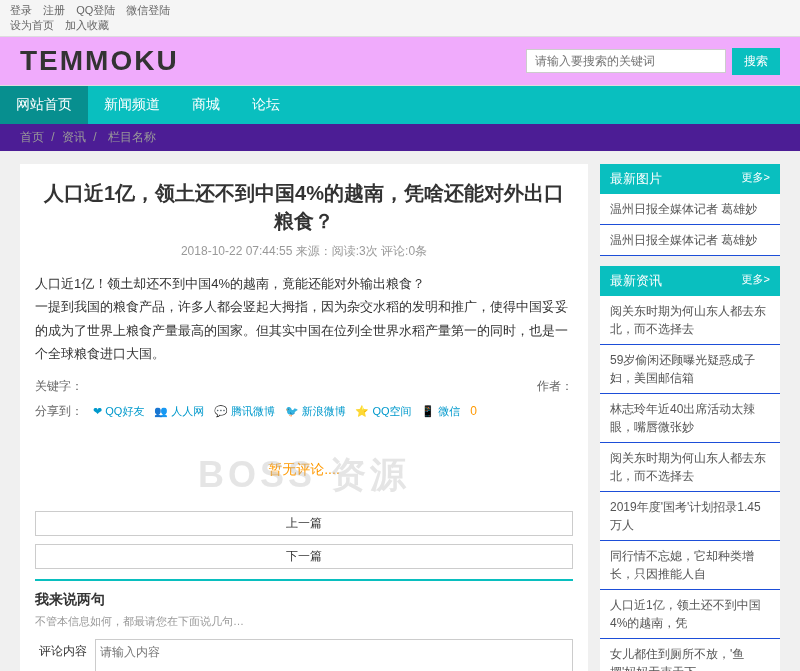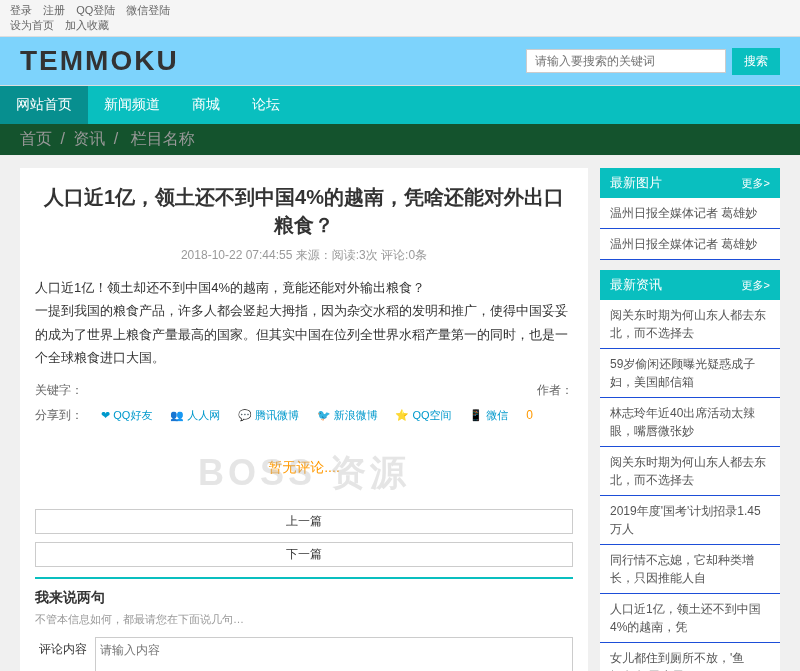--- a/index.html
+++ b/index.html
@@ -3,46 +3,46 @@
   <meta charset="utf-8">
   <style>
     * { margin: 0; padding: 0; box-sizing: border-box; }
     body { font-family: "Microsoft YaHei", SimHei, sans-serif; font-size: 12px; color: #333; background: #f0f0f0; }
 
     
     .top-bar { background: #f5f5f5; border-bottom: 1px solid #ddd; padding: 3px 10px; display: flex; justify-content: space-between; font-size: 11px; color: #666; flex-direction: column; }
     .top-bar a { color: #666; text-decoration: none; margin-right: 8px; }
 
     
-    .header { background: #7dd3fc; padding: 8px 20px; display: flex; align-items: center; justify-content: space-between; border-bottom: 1px solid #ddd; }
+    .header { background: #f0abfc; padding: 8px 20px; display: flex; align-items: center; justify-content: space-between; border-bottom: 1px solid #ddd; }
     .logo { font-size: 28px; font-weight: bold; color: #333; letter-spacing: 2px; font-family: Arial, sans-serif; }
     .search-bar { display: flex; align-items: center; gap: 6px; }
     .search-bar input { border: 1px solid #ccc; padding: 4px 8px; width: 200px; font-size: 12px; outline: none; }
     .search-bar button { background: #09bfbf; color: #fff; border: none; padding: 5px 12px; cursor: pointer; font-size: 12px; }
 
     
     .nav { background: #09bfbf; display: flex; }
     .nav a { color: #fff; text-decoration: none; padding: 10px 16px; font-size: 14px; display: block; }
     .nav a:hover, .nav a.active { background: #078f8f; }
 
     
-    .breadcrumb { background: #14532d; padding: 5px 20px; font-size: 16px; color: #999; border-bottom: 1px solid #eee; }
+    .breadcrumb { background: #4c1d95; padding: 5px 20px; font-size: 12px; color: #999; border-bottom: 1px solid #eee; }
     .breadcrumb a { color: #999; text-decoration: none; }
     .breadcrumb span { margin: 0 4px; }
 
     
     .main-layout { display: flex; gap: 12px; padding: 12px 20px; max-width: 800px; margin: 0 auto; }
 
     
     .article-area { flex: 1; background: #fff; padding: 15px; }
     .article-title { font-size: 20px; font-weight: bold; color: #333; margin-bottom: 8px; line-height: 1.4; text-align: center; }
     .article-meta { text-align: center; color: #999; font-size: 12px; margin-bottom: 12px; }
     .article-content { font-size: 13px; color: #333; line-height: 1.8; margin-bottom: 12px; }
     .keywords-row { display: flex; align-items: center; margin-bottom: 8px; font-size: 12px; color: #666; justify-content: space-between; }
-    .share-row { display: flex; align-items: center; gap: 18px; font-size: 12px; color: #666; margin-bottom: 15px; }
+    .share-row { display: flex; align-items: center; gap: 10px; font-size: 12px; color: #666; margin-bottom: 21px; }
     .share-link { color: #09c; text-decoration: none; font-size: 11px; }
     .share-count { color: #f90; }
 
     
     .watermark-container { position: relative; min-height: 60px; }
     .watermark { position: absolute; top: 10px; left: 50%; transform: translateX(-50%); font-size: 36px; font-weight: bold; color: rgba(180,180,180,0.35); white-space: nowrap; pointer-events: none; letter-spacing: 4px; }
 
     
     .no-comment { text-align: center; color: #f90; font-size: 14px; padding: 20px 0; }
 
@@ -59,21 +59,21 @@
     .form-label { width: 60px; text-align: right; padding-right: 8px; padding-top: 4px; color: #333; font-size: 12px; }
     .form-input { flex: 1; }
     .form-input textarea { width: 100%; height: 70px; border: 1px solid #ccc; padding: 4px; font-size: 12px; resize: none; outline: none; }
     .captcha-row { display: flex; align-items: center; gap: 8px; }
     .captcha-input { width: 80px; border: 1px solid #ccc; padding: 4px; font-size: 12px; outline: none; }
     .captcha-img { background: #fff3cd; border: 1px solid #ffc107; padding: 3px 8px; font-size: 13px; font-weight: bold; color: #333; }
 
     
     .sidebar { width: 180px; }
     .sidebar-block { background: #fff; margin-bottom: 10px; }
-    .sidebar-header { background: #09bfbf; color: #fff; padding: 6px 10px; font-size: 13px; display: flex; justify-content: space-between; align-items: center; }
+    .sidebar-header { background: #09bfbf; color: #fff; padding: 6px 10px; font-size: 13px; display: flex; justify-content: space-between; align-items: flex-start; }
     .sidebar-header a { color: #fff; text-decoration: none; font-size: 11px; }
     .sidebar-item { padding: 6px 10px; border-bottom: 1px solid #1d4ed8; }
     .sidebar-item a { color: #555; text-decoration: none; font-size: 12px; line-height: 1.5; display: block; }
   </style>
 </head>
 <body>
 
 <div class="top-bar">
   <div>
     <a href="#">登录</a>

